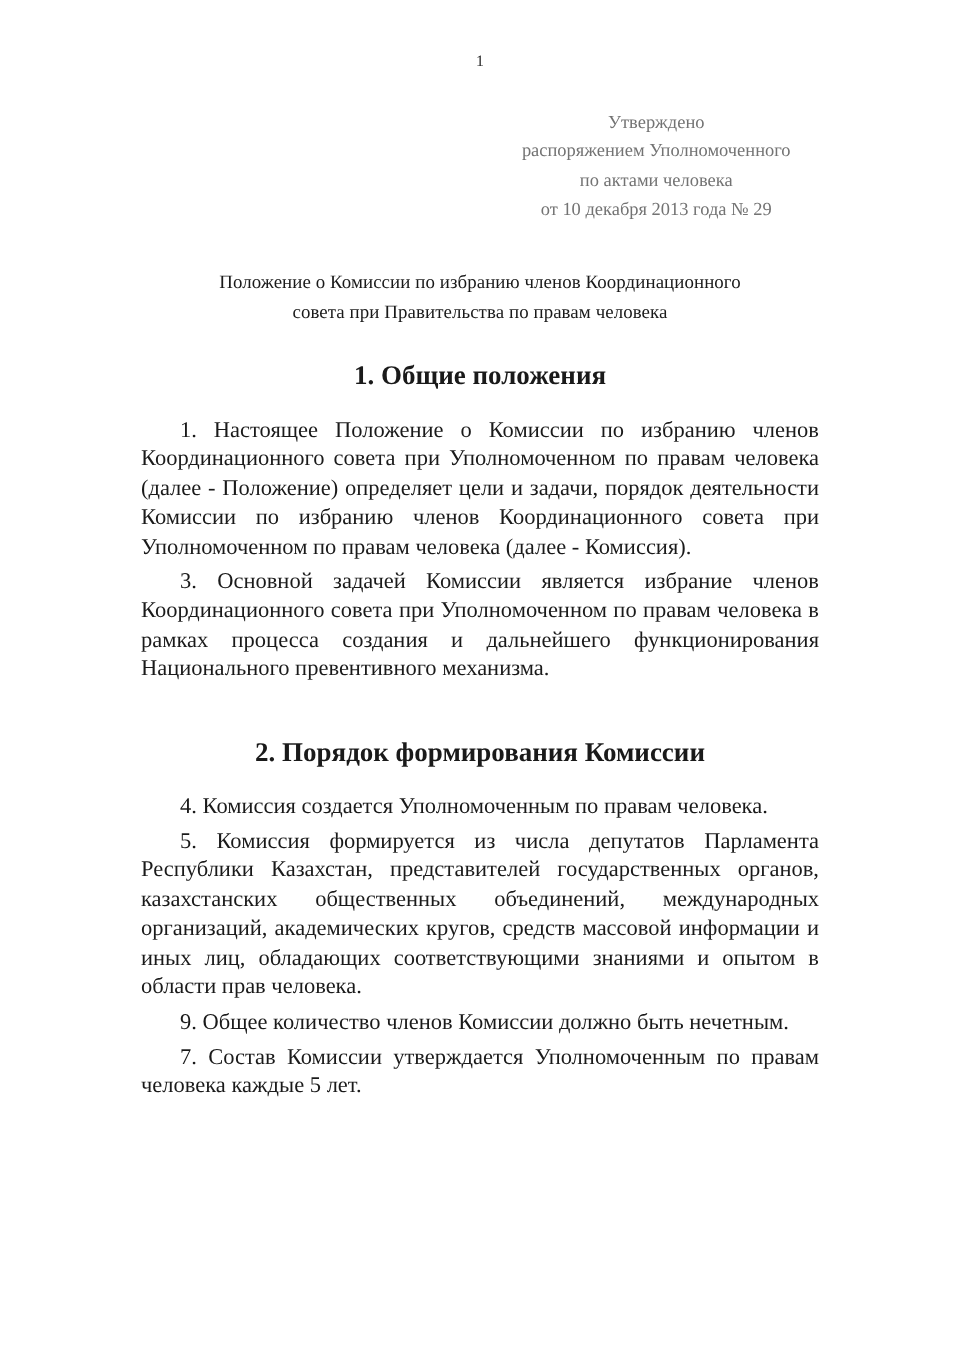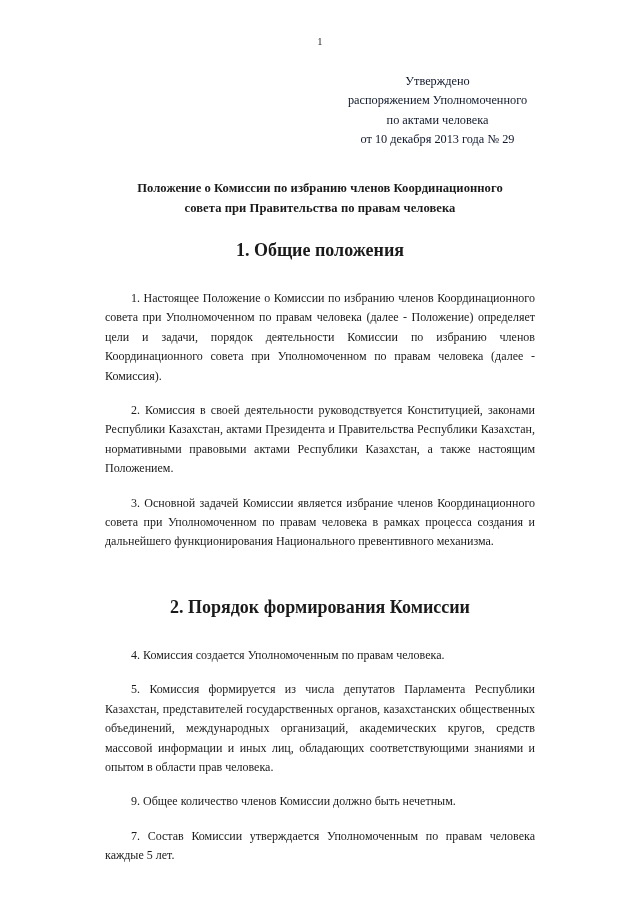--- a/index.html
+++ b/index.html
@@ -29,56 +29,56 @@
     letter-spacing: 0.2px;
   }
   .approval-block {
     position: absolute;
     top: 72px;
     left: 300px;
     width: 275px;
     text-align: center;
     font-size: 12.3px;
     line-height: 19.3px;
-    color: #0f172a;
+    color: #737373;
   }
   .approval-line {
     white-space: nowrap;
   }
   .body-area {
     position: absolute;
     top: 178px;
     left: 90px;
     width: 460px;
   }
   .doc-title {
     text-align: center;
-    font-weight: bold;
+    font-weight: normal;
     font-size: 12.6px;
     line-height: 20px;
     margin: 0;
     padding: 0;
     letter-spacing: 0.05px;
   }
   .section-heading {
     text-align: center;
     font-weight: bold;
     font-size: 18px;
     line-height: 20px;
     margin: 0;
   }
   .spacer-lg { height: 30px; }
   .spacer-md { height: 22px; }
   .spacer-sm { height: 14px; }
   .para {
     text-align: justify;
     text-justify: inter-word;
-    font-size: 12px;
+    font-size: 15px;
     line-height: 19.4px;
-    margin: 15px;
+    margin: 4px;
     text-indent: 26px;
     hyphens: none;
   }
   .block-group p + p { margin-top: 0; }
 </style>
 </head>
 <body>
 
 <div class="page">
 
@@ -99,21 +99,20 @@
     </div>
 
     <div class="spacer-md"></div>
 
     <div class="section-heading">1. Общие положения</div>
 
     <div class="spacer-sm"></div>
 
     <div class="block-group">
       <p class="para">1. Настоящее Положение о Комиссии по избранию членов Координационного совета при Уполномоченном по правам человека (далее - Положение) определяет цели и задачи, порядок деятельности  Комиссии по избранию членов Координационного совета при Уполномоченном по правам человека (далее - Комиссия).</p>
-      <p class="para">2. Комиссия в своей деятельности руководствуется Конституцией, законами Республики Казахстан, актами Президента и Правительства Республики Казахстан, нормативными правовыми актами Республики Казахстан, а также настоящим Положением.</p>
       <p class="para">3. Основной задачей Комиссии является избрание членов Координационного совета при Уполномоченном по правам человека в рамках процесса создания и дальнейшего функционирования Национального превентивного механизма.</p>
     </div>
 
     <div class="spacer-lg"></div>
 
     <div class="section-heading">2. Порядок формирования Комиссии</div>
 
     <div class="spacer-sm"></div>
 
     <div class="block-group">

